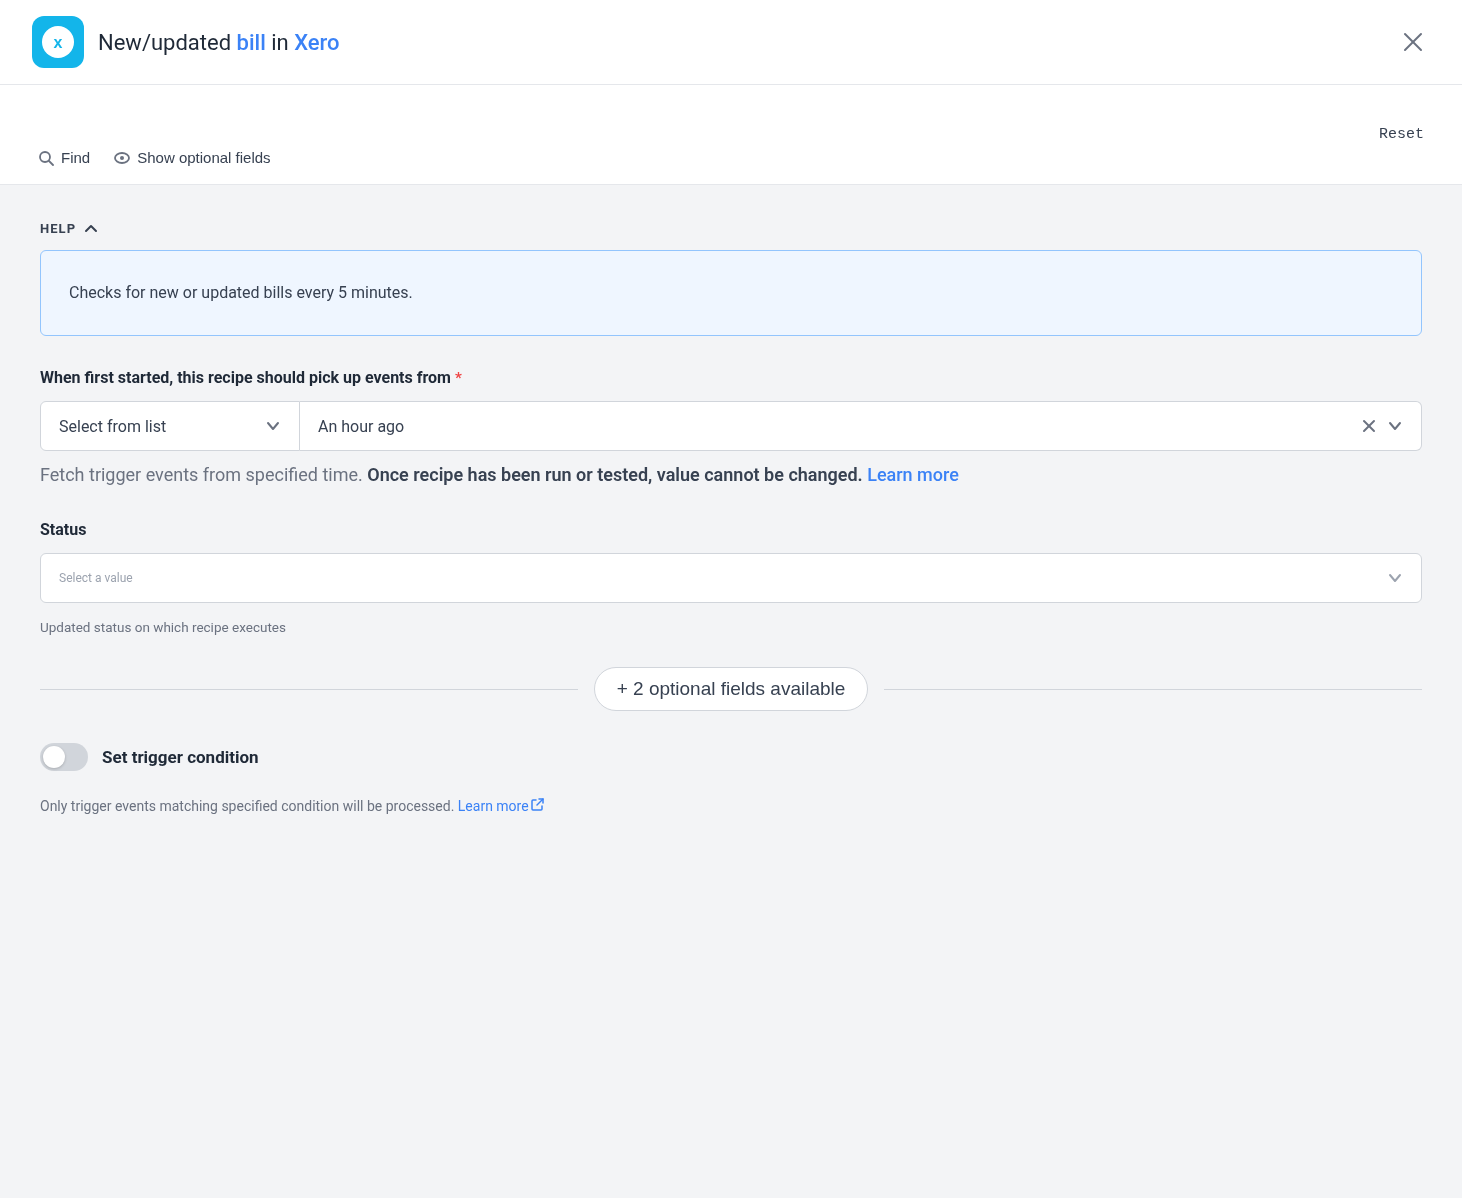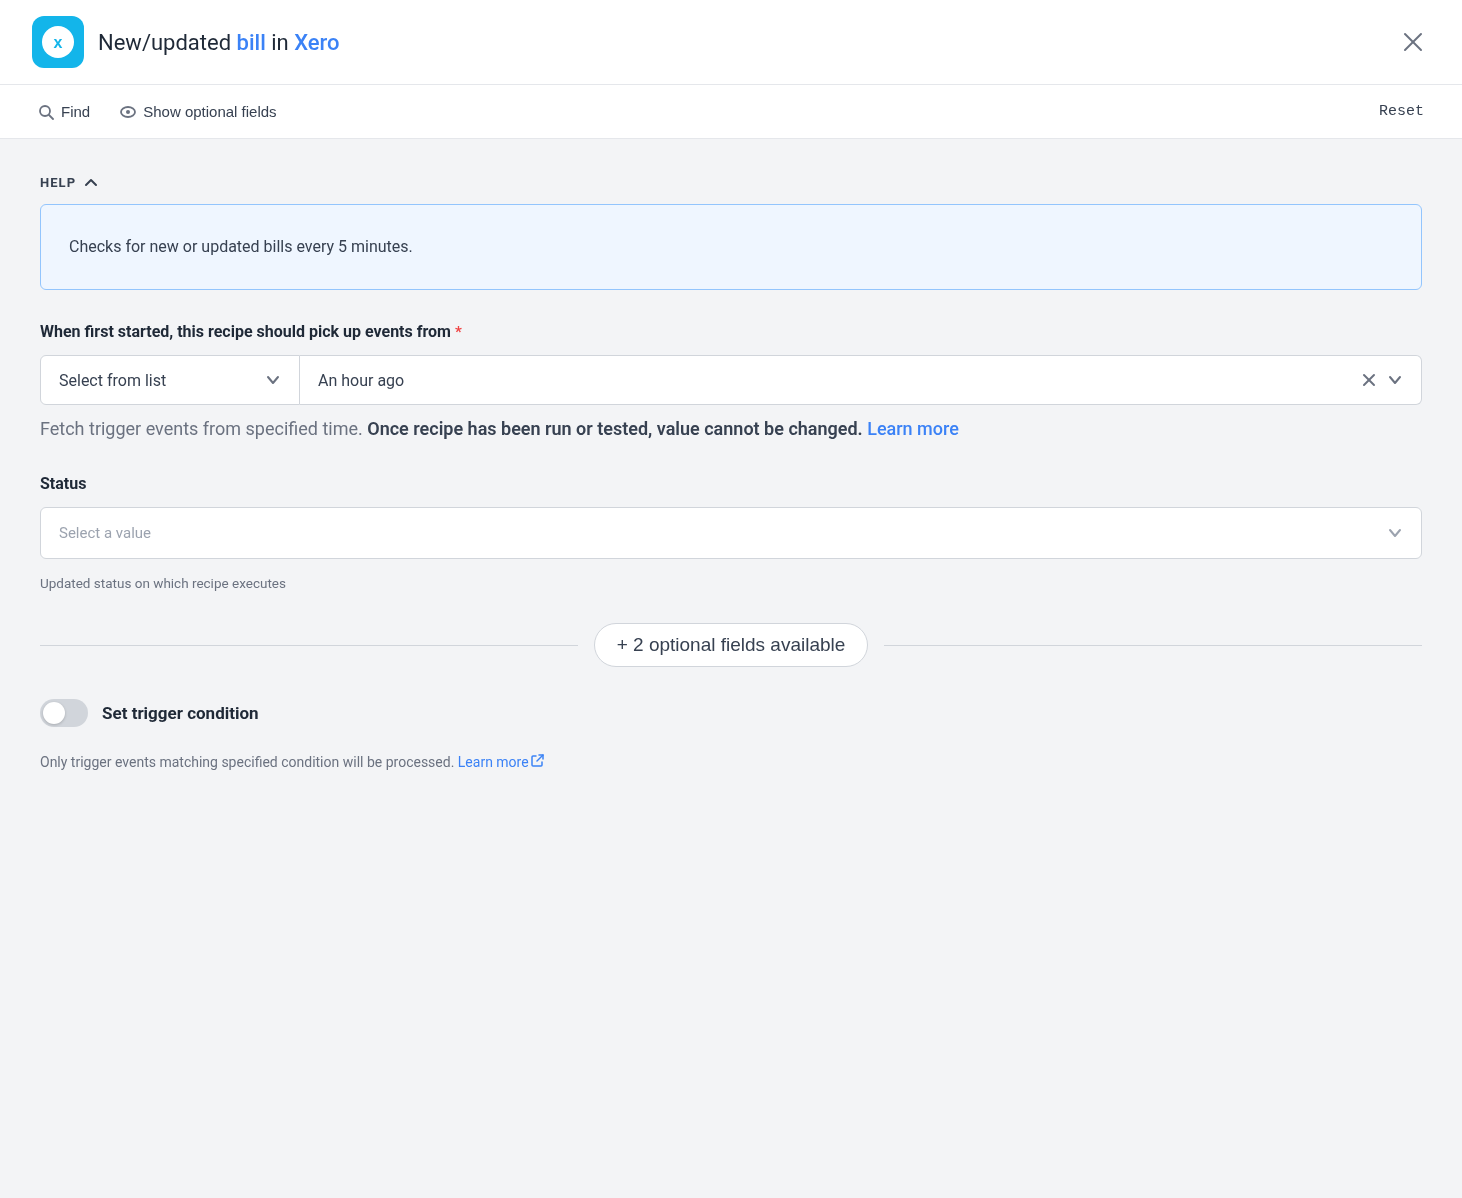--- a/index.html
+++ b/index.html
@@ -69,21 +69,22 @@
       display: flex;
       align-items: center;
       justify-content: space-between;
       padding: 14px 32px;
       background: #fff;
       border-bottom: 1px solid #e5e7eb;
     }
     .toolbar-left {
       display: flex;
       align-items: center;
-      gap: 18px;
+      gap: 12px;
+      margin-top: 46px;
     }
     .toolbar-btn {
       display: flex;
       align-items: center;
       gap: 7px;
       background: none;
       border: none;
       cursor: pointer;
       color: #374151;
       font-size: 15px;
@@ -228,21 +229,21 @@
     }
     .status-select {
       display: flex;
       align-items: center;
       justify-content: space-between;
       background: #fff;
       border: 1.5px solid #d1d5db;
       border-radius: 6px;
       padding: 16px 18px;
       cursor: pointer;
-      font-size: 15px;
+      font-size: 12px;
       color: #9ca3af;
     }
     .status-helper {
       font-size: 13.5px;
       color: #6b7280;
       margin-top: 16px;
     }
 
     
     .optional-divider {

